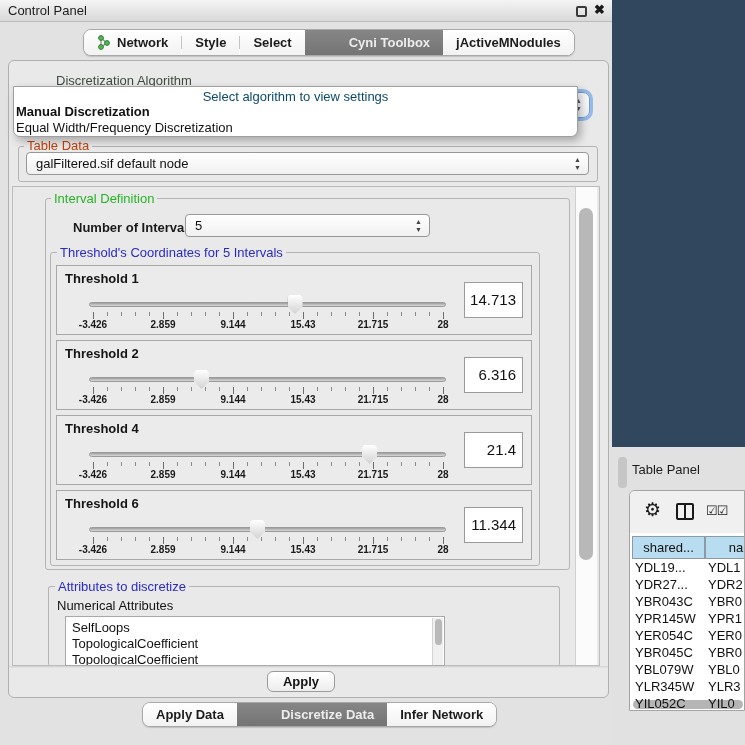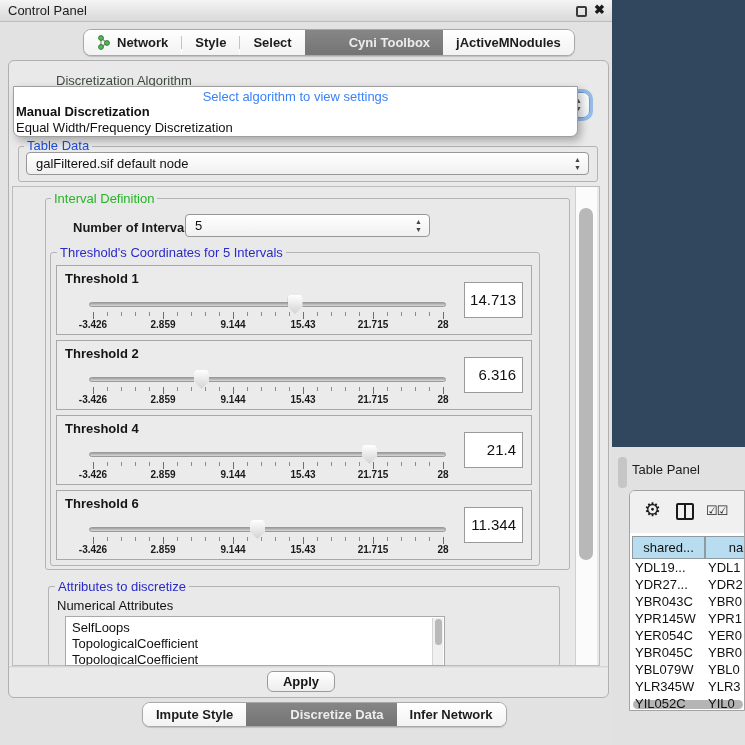--- a/index.html
+++ b/index.html
@@ -28,28 +28,28 @@
   .fieldset-box{position:absolute;border:1px solid #b4b4b4;border-radius:3px;}
 
   #disc-alg-label{left:56px;top:73px;font-size:13px;color:#3f4a3f;background:transparent;}
 
   
   #alg-combo{left:20px;top:92px;width:570px;height:26px;background:linear-gradient(#fcfcfc,#eef2f6);border:1px solid #6f9fd8;border-radius:7px;box-shadow:0 0 0 3px rgba(120,170,230,.75);}
   #alg-combo .spin{position:absolute;right:7px;top:4px;font-size:7px;line-height:8px;color:#555;text-align:center;}
 
   
   #alg-popup{left:13px;top:86px;width:565px;height:51px;background:#ffffff;border:1px solid #9f9f9f;border-radius:0 0 7px 7px;box-shadow:3px 4px 9px rgba(0,0,0,.28);z-index:5;}
-  #popup-hint{position:absolute;left:0;top:2px;width:100%;text-align:center;font-size:13px;color:#3b82f6;}
+  #popup-hint{position:absolute;left:0;top:2px;width:100%;text-align:center;font-size:13px;color:#0c4a6e;}
   .popup-item{position:absolute;left:2px;font-size:13px;color:#111;white-space:nowrap;}
   #popup-item-0{top:17px;font-weight:bold;}
   #popup-item-1{top:33px;}
 
   
   #tabledata-box{left:18px;top:146px;width:580px;height:36px;}
-  #tabledata-label{left:24px;top:138px;color:#1d4ed8;}
+  #tabledata-label{left:24px;top:138px;color:#c2410c;}
   .combo{position:absolute;background:linear-gradient(#ffffff,#f0f0f0);border:1px solid #979797;border-radius:4px;font-size:13px;color:#111;}
   .combo .val{position:absolute;left:9px;top:3px;white-space:nowrap;}
   .combo .spin{position:absolute;right:7px;top:3px;font-size:7px;line-height:8px;color:#444;text-align:center;}
   #tabledata-combo{left:26px;top:152px;width:563px;height:23px;}
 
   
   #scrollpane{left:12px;top:186px;width:588px;height:480px;border:1px solid #bcbcbc;background:#e9e9e9;overflow:hidden;}
   #vscroll-track{left:575px;top:187px;width:22px;height:478px;background:#fbfbfb;border-left:1px solid #d0d0d0;}
   #vscroll-thumb{left:579px;top:208px;width:14px;height:352px;background:#b8b8b8;border-radius:7px;}
 
@@ -340,21 +340,21 @@
     <div class="attr-item" style="top: 3px;">SelfLoops</div>
         <div class="attr-item" style="top: 19px;">TopologicalCoefficient</div>
         <div class="attr-item" style="top: 35px;">TopologicalCoefficient</div>
       </div>
 
     <div id="apply-sep" class="abs"></div>
     <div id="apply-btn" class="abs">Apply</div>
 
     <div id="bottom-tabbar" class="abs">
       <div class="tab">
-          <span>Impute Style</span>
+          <span>Apply Data</span>
         </div>
       <div class="tab selected">
           <span>Discretize Data</span>
         </div>
       <div class="tab">
           <span>Infer Network</span>
         </div>
     </div>
   </div>
 

